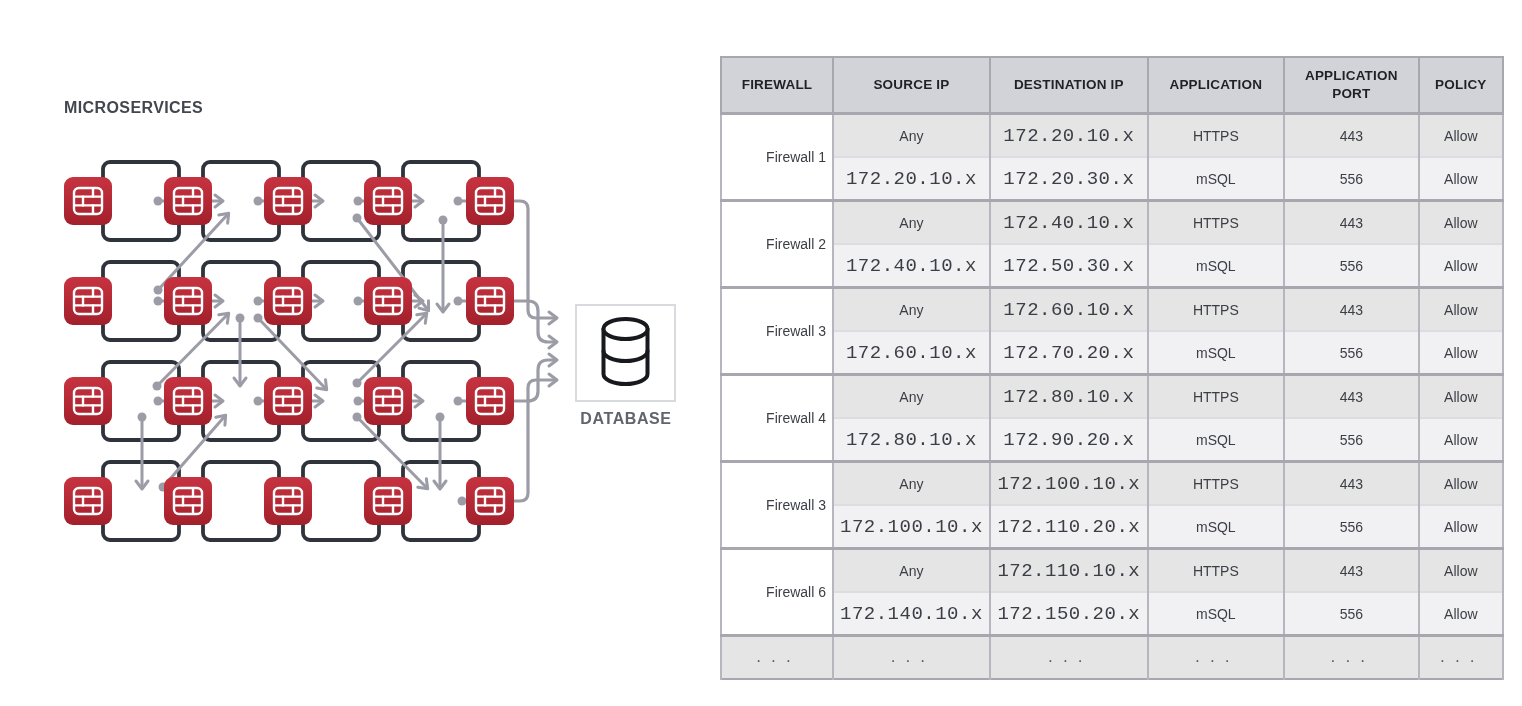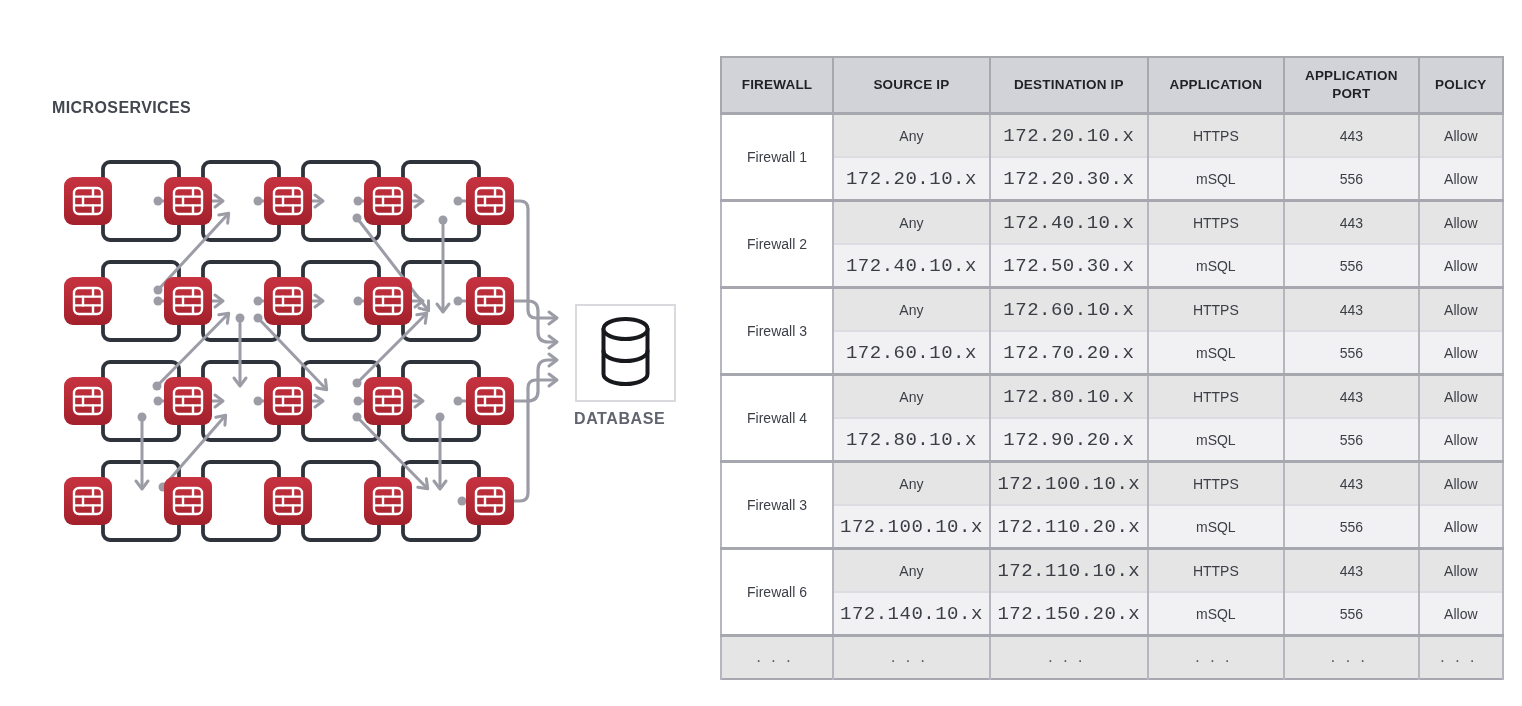--- a/index.html
+++ b/index.html
@@ -1,32 +1,32 @@
 <!DOCTYPE html>
 <html><head>
 <meta charset="utf-8">
 <style>
   html,body{margin:0;padding:0;background:#ffffff;}
   .canvas{position:relative;width:1522px;height:706px;background:#ffffff;overflow:hidden;
           font-family:"Liberation Sans",sans-serif;}
-  .diagram-title{position:absolute;left:52px;top:99px;font-size:16px;font-weight:700;
+  .diagram-title{position:absolute;left:64px;top:99px;font-size:16px;font-weight:700;
                  color:#42464e;letter-spacing:.4px;}
-  .db-label{position:absolute;left:574px;top:410px;width:104px;
+  .db-label{position:absolute;left:574px;top:410px;width:104px;text-align:center;
             font-size:16px;font-weight:700;color:#60646e;letter-spacing:.6px;}
   #diagram-svg{position:absolute;left:0;top:0;}
   .fw-table{position:absolute;left:720px;top:56px;border-collapse:collapse;table-layout:fixed;
             border:2px solid #a6a7af;font-size:14px;color:#3b3e45;background:#e5e5e5;}
   .fw-table th{background:#d2d3d8;color:#1f2126;font-size:13.5px;font-weight:700;
                padding:9px 6px;border:2px solid #a6a7af;line-height:1.35;letter-spacing:.2px;
                text-align:center;}
   .fw-table td{border-left:2px solid #b5b6be;border-right:2px solid #b5b6be;
                text-align:center;vertical-align:middle;height:41px;padding:0 6px;}
   .fw-table tr.group-first td{border-top:3px solid #a6a7af;margin-left:13px;}
   .fw-table tr.group-second td{border-top:2px solid #dcdde2;background:#f1f1f4;}
-  .fw-table td.fw-cell{background:#ffffff;}
+  .fw-table td.fw-cell{background:#ffffff;text-align:right;}
   .fw-table tr.ellipsis-row td{border-top:3px solid #a6a7af;color:#595c63;
                font-family:"DejaVu Sans Mono",monospace;font-size:13px;letter-spacing:7px;}
   .mono{font-family:Liberation Mono, monospace;font-size:19px;letter-spacing:.5px;}
 </style>
 </head>
 <body>
 
 <div class="canvas">
   <svg id="diagram-svg" width="720" height="706" viewBox="0 0 720 706">
       <defs>

